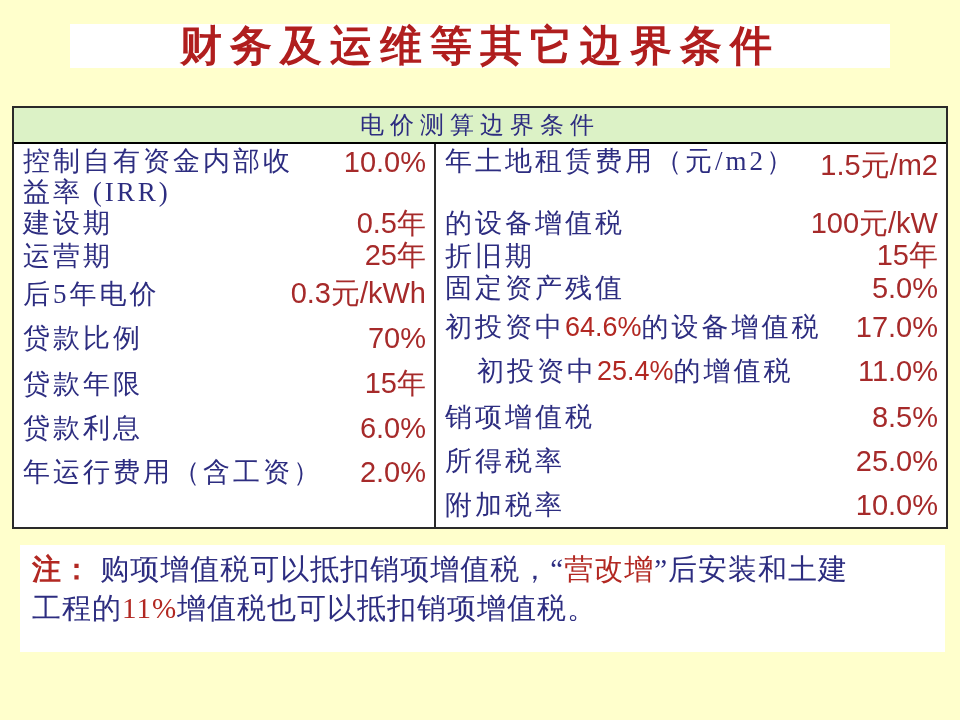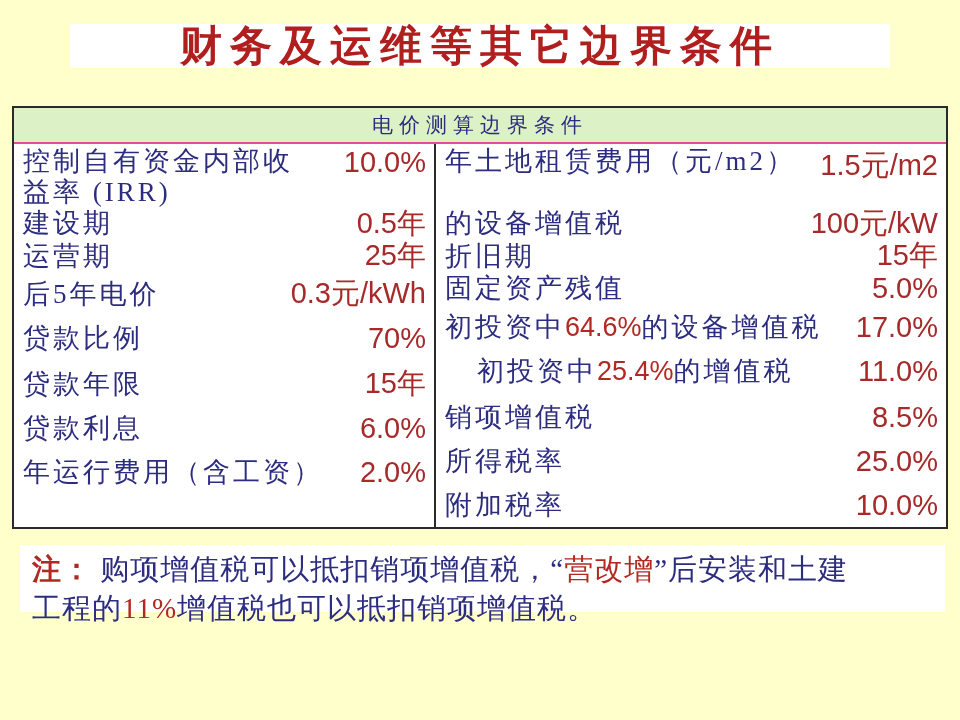--- a/index.html
+++ b/index.html
@@ -16,23 +16,23 @@
     font-size:42px;font-weight:bold;letter-spacing:8px;
     color:var(--title-color,#B01E1E);white-space:nowrap;
   }
   .btable{
     position:absolute;left:12px;top:106px;width:936px;height:423px;
     background:#ffffff;border:2px solid #2a2a2a;box-sizing:border-box;
     display:flex;flex-direction:column;
   }
   .thead{
     height:34px;flex:0 0 34px;background:var(--header-bg,#DCF2C6);
-    border-bottom:2px solid #ec4899;
+    border-bottom:2px solid #000000;
     display:flex;align-items:center;justify-content:center;
-    font-size:21px;letter-spacing:6px;color:var(--label-color,#2D2D80);
+    font-size:24px;letter-spacing:6px;color:var(--label-color,#2D2D80);
   }
   .tbody{flex:1;display:flex;min-height:0;}
   .half{box-sizing:border-box;display:flex;flex-direction:column;}
   .half.left{width:422px;border-right:2px solid #2a2a2a;}
   .half.right{flex:1;}
   .row{
     display:flex;justify-content:space-between;align-items:center;
     box-sizing:border-box;padding:0 8px 0 9px;
   }
   .row.top{align-items:flex-start;padding-top:2px;}
@@ -42,21 +42,21 @@
   }
   .row-value{
     font-family:"Liberation Sans",sans-serif;
     font-size:29px;color:var(--value-color,#A62A2A);white-space:nowrap;
     padding-left:6px;
   }
   .seg-red{color:var(--accent-red,#B22822);}
   .row-label .seg-red{font-family:"Liberation Sans",sans-serif;letter-spacing:0;}
   .seg-bold{font-weight:bold;}
   .note-box{
-    position:absolute;left:20px;top:545px;width:925px;height:67px;
+    position:absolute;left:20px;top:545px;width:925px;height:107px;
     background:#ffffff;box-sizing:border-box;padding:5px 10px 0 12px;
   }
   .note-line{
     font-size:29px;line-height:39px;letter-spacing:1px;
     color:var(--label-color,#2D2D80);white-space:nowrap;
   }
 </style>
 </head>
 <body>
 

